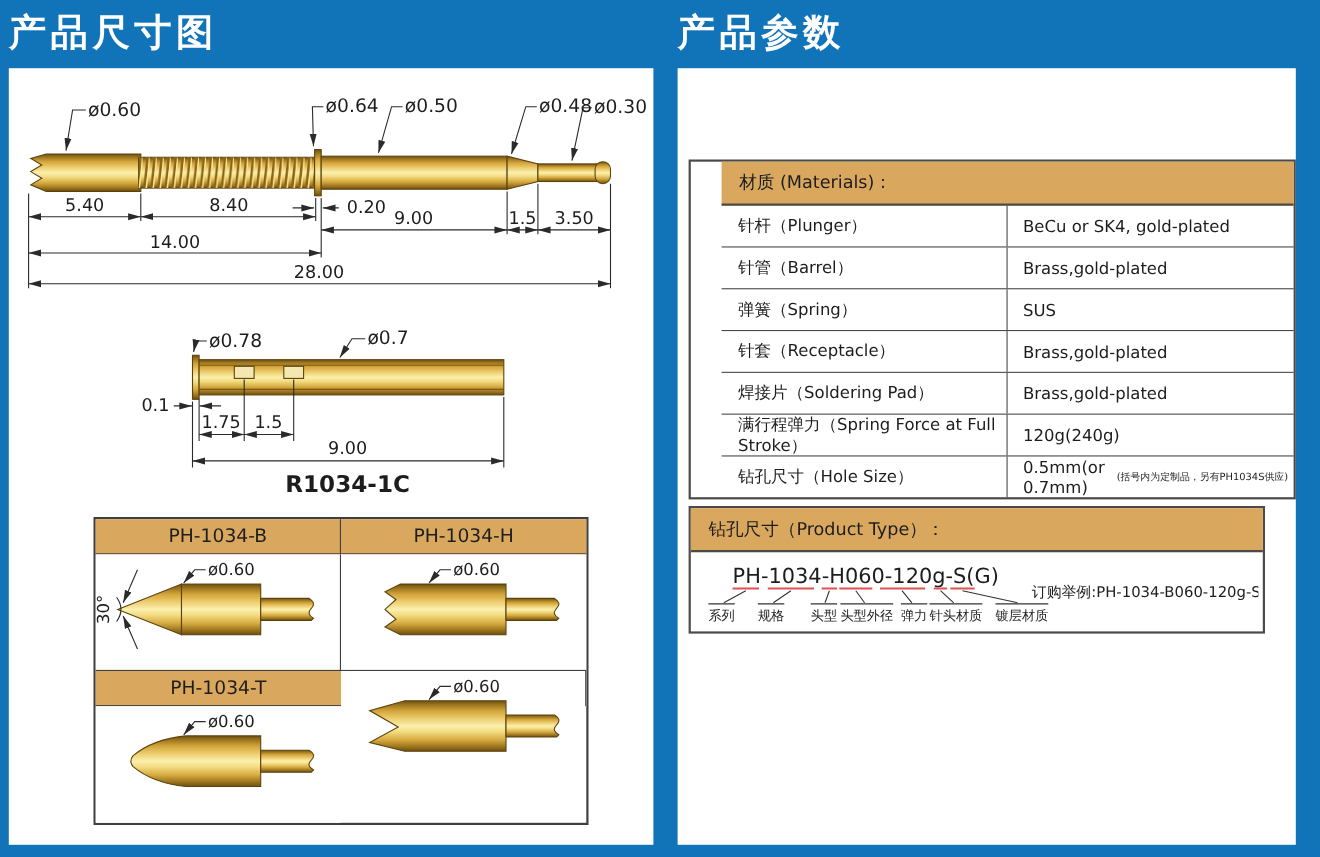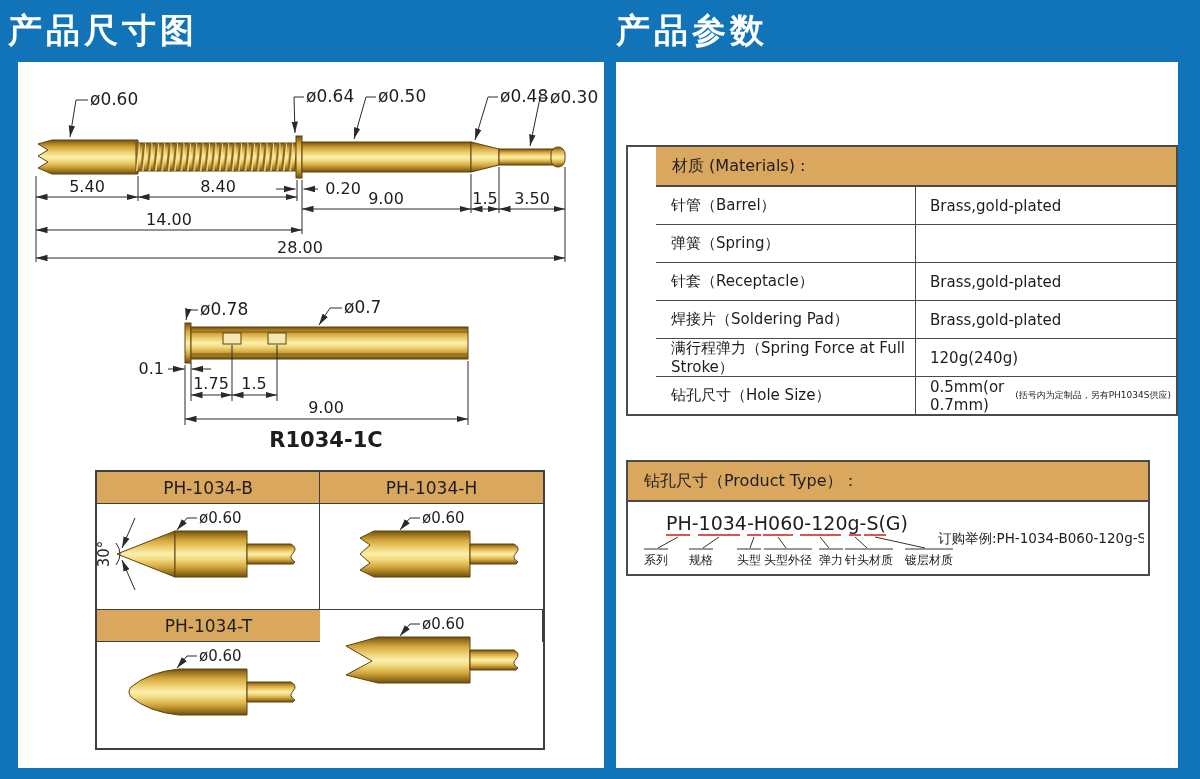--- a/index.html
+++ b/index.html
@@ -10,21 +10,21 @@
     color:#1d1d1d;overflow:hidden;
   }
   svg{font-family:inherit;}
   .title{
     position:absolute;top:0;height:62px;line-height:60px;text-align:left;
     color:#ffffff;font-size:34px;font-weight:700;letter-spacing:4px;
   }
   .title-left{left:8px;width:586px;}
   .title-right{left:616px;width:562px;}
   .panel{position:absolute;top:62px;height:706px;background:#ffffff;}
-  .panel-left{left:18px;width:586px;}
+  .panel-left{left:8px;width:586px;}
   .panel-right{left:616px;width:562px;}
   .pin-svg{position:absolute;left:0;top:10px;}
   .rec-svg{position:absolute;left:0;top:223px;}
   
   .tip-table{
     position:absolute;left:77px;top:408px;width:446px;
     border:2px solid #3f3f3f;display:grid;
     grid-template-columns:1fr 1fr;grid-template-rows:32px 106px 32px 106px;
     background:#fff;
   }
@@ -228,25 +228,30 @@
       </svg>
     </div>
   </div>
 </div>
 
 <div class="panel panel-right">
 
   <div class="mat-table">
     <div class="mat-header">材质 (Materials) :</div>
     <div class="mat-row">
+      <div class="mat-label">针杆（Plunger）</div>
+      <div class="mat-value">BeCu or SK4, gold-plated</div>
+    </div>
+    <div class="mat-row">
       <div class="mat-label">针管（Barrel）</div>
       <div class="mat-value">Brass,gold-plated</div>
     </div>
     <div class="mat-row">
       <div class="mat-label">弹簧（Spring）</div>
+      <div class="mat-value">SUS</div>
     </div>
     <div class="mat-row">
       <div class="mat-label">针套（Receptacle）</div>
       <div class="mat-value">Brass,gold-plated</div>
     </div>
     <div class="mat-row">
       <div class="mat-label">焊接片（Soldering Pad）</div>
       <div class="mat-value">Brass,gold-plated</div>
     </div>
     <div class="mat-row">

